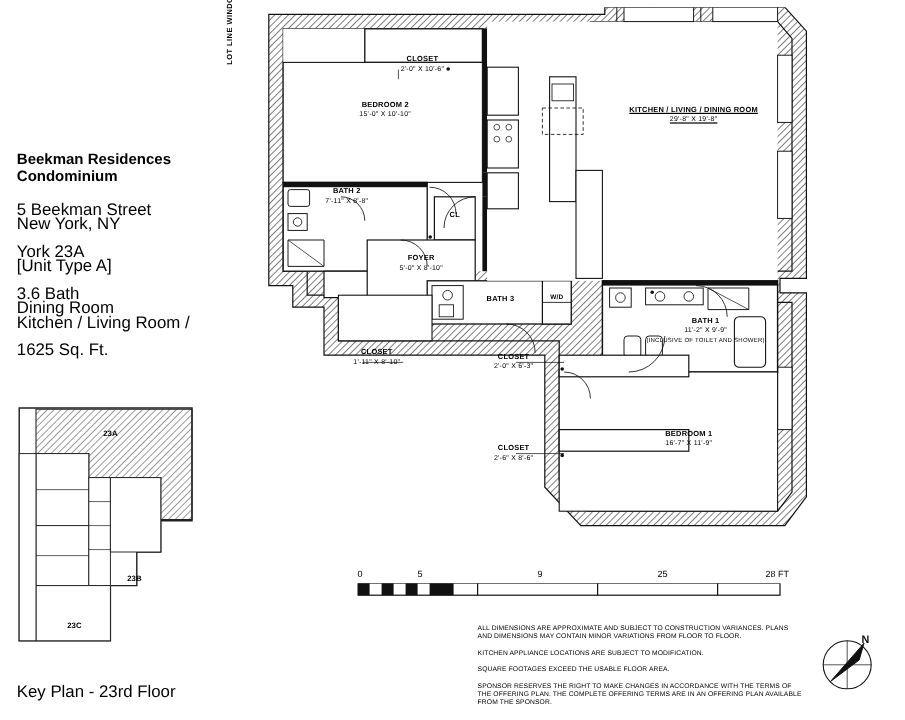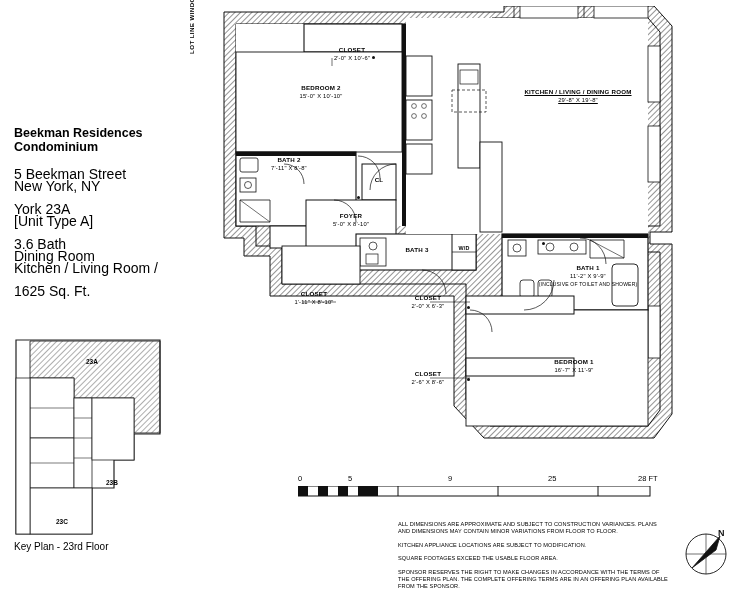--- a/index.html
+++ b/index.html
@@ -9,21 +9,21 @@
   
   #info{position:absolute;left:14px;top:126px;width:170px;}
   #info .title{font-size:12.5px;font-weight:bold;line-height:14px;margin-bottom:14px;}
   #info .blk{font-size:14px;line-height:12px;margin-bottom:11px;}
   #info .blk.last{margin-bottom:0;}
 
   
   #keyplan{position:absolute;left:14px;top:338px;width:150px;height:200px;}
   #keyplan .kp-outline{position:absolute;left:0;top:0;width:148px;height:198px;}
   .kp-lbl{position:absolute;font-size:6.5px;font-weight:bold;}
-  #keyplan-caption{position:absolute;left:14px;top:541px;font-size:10px;}
+  #keyplan-caption{position:absolute;left:14px;top:568px;font-size:14px;}
 
   
   #plan{position:absolute;left:184px;top:6px;width:560px;height:470px;}
   .lbl{position:absolute;text-align:center;font-size:6.2px;line-height:8px;font-weight:bold;letter-spacing:.2px;}
   .lbl .sub{font-weight:normal;font-size:5.8px;display:block;}
   .lbl.u{text-decoration:underline;}
   .dot{position:absolute;width:3px;height:3px;border-radius:50%;background:#111;}
 
   
   #scalebar{position:absolute;left:298px;top:474px;width:370px;height:34px;}

